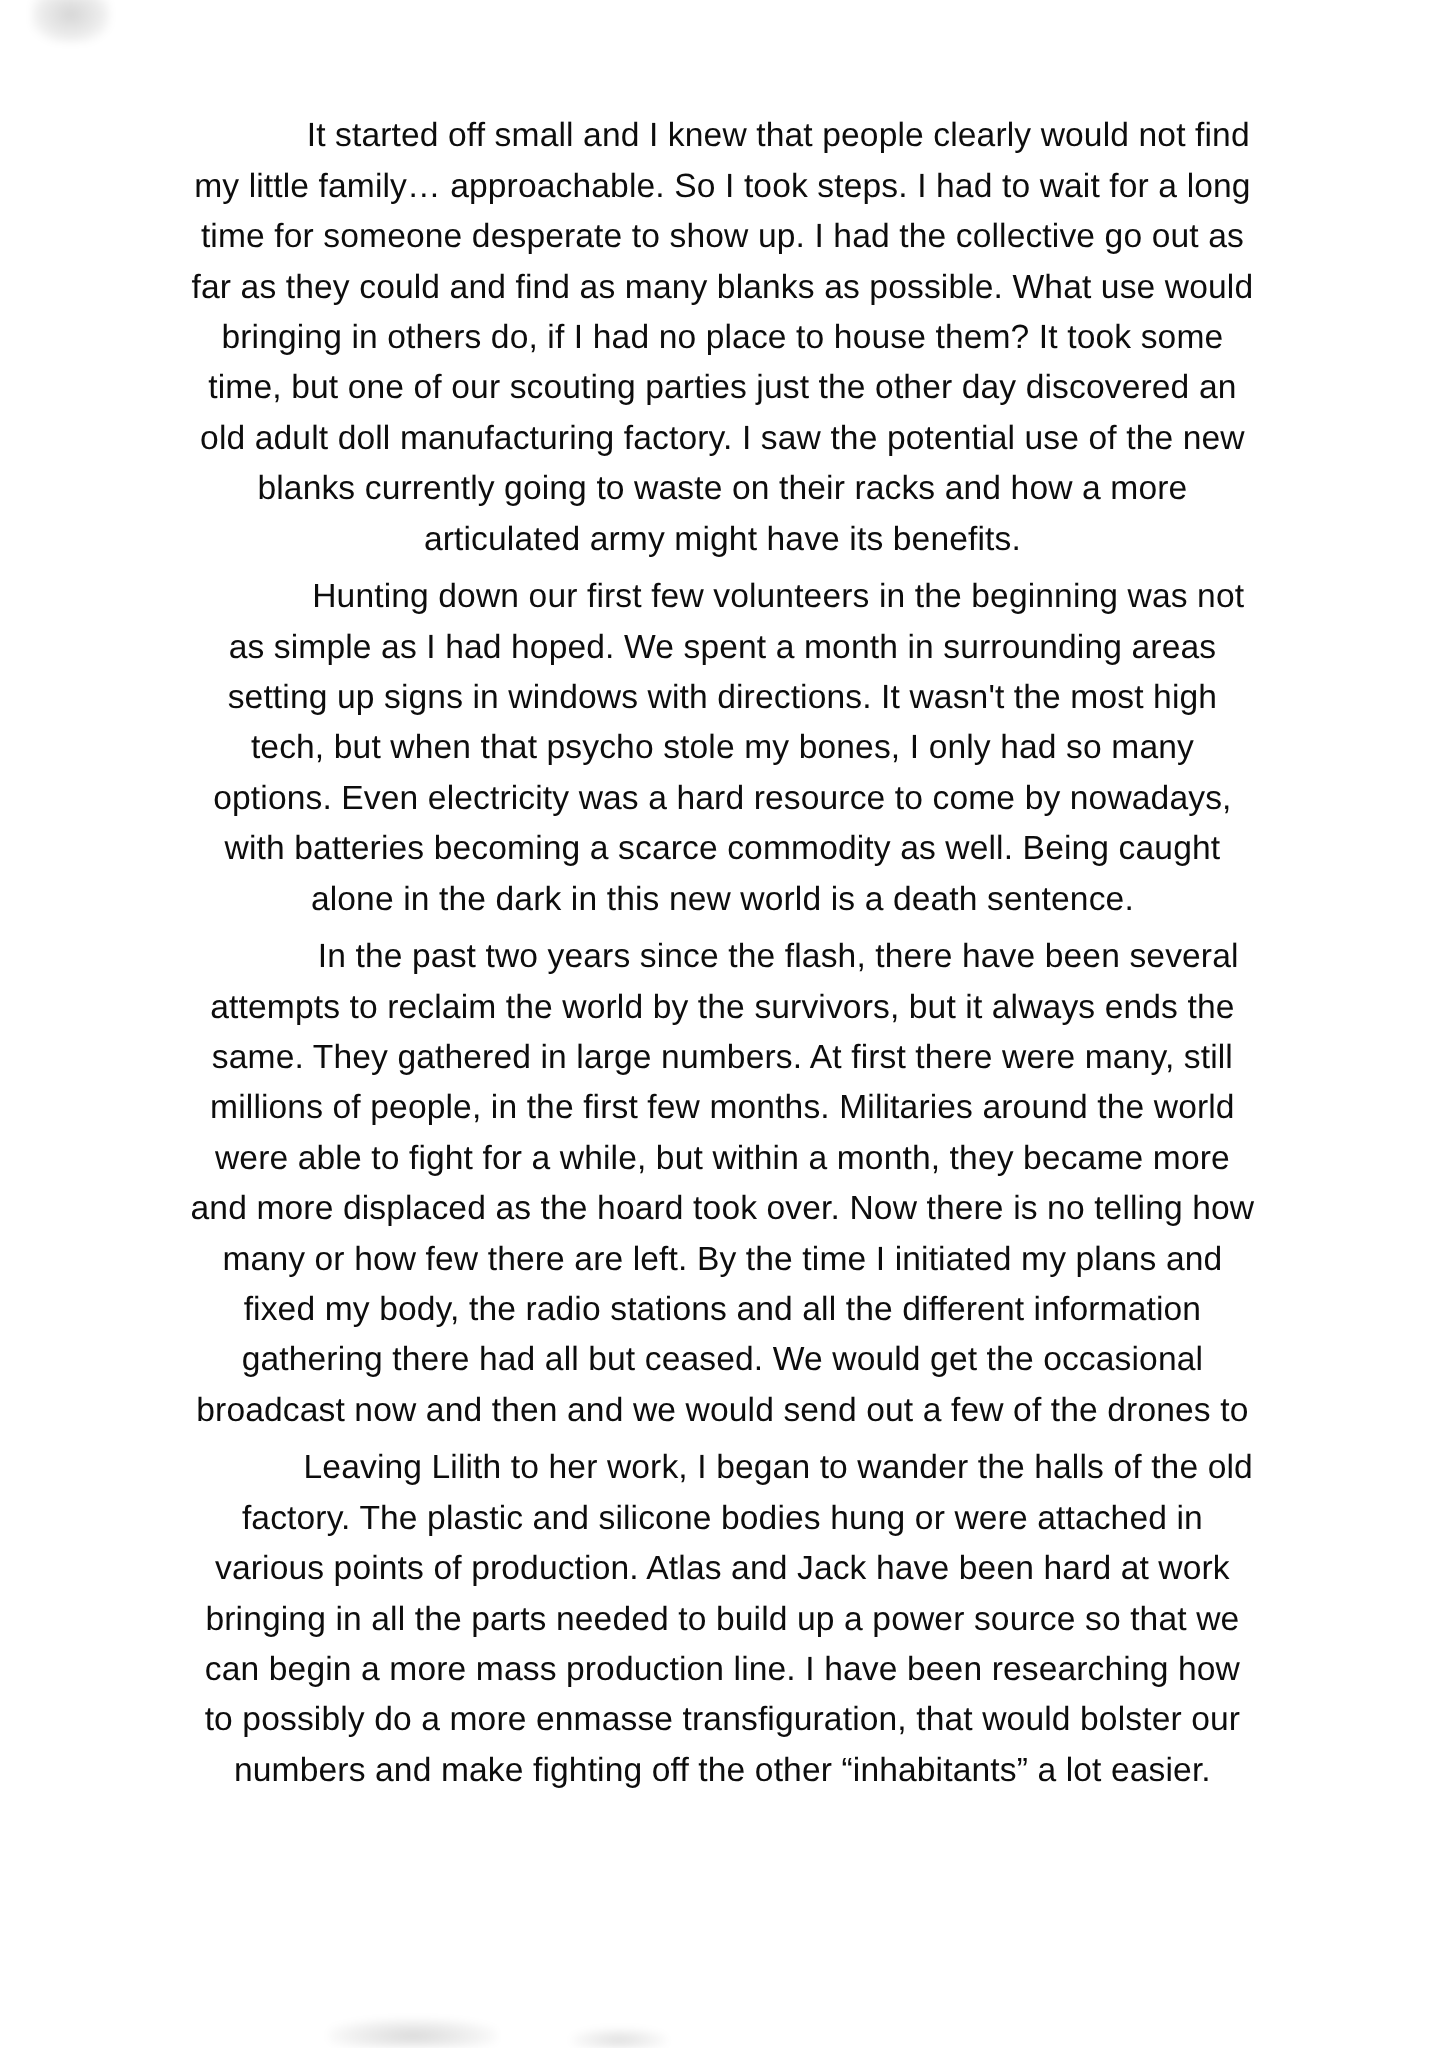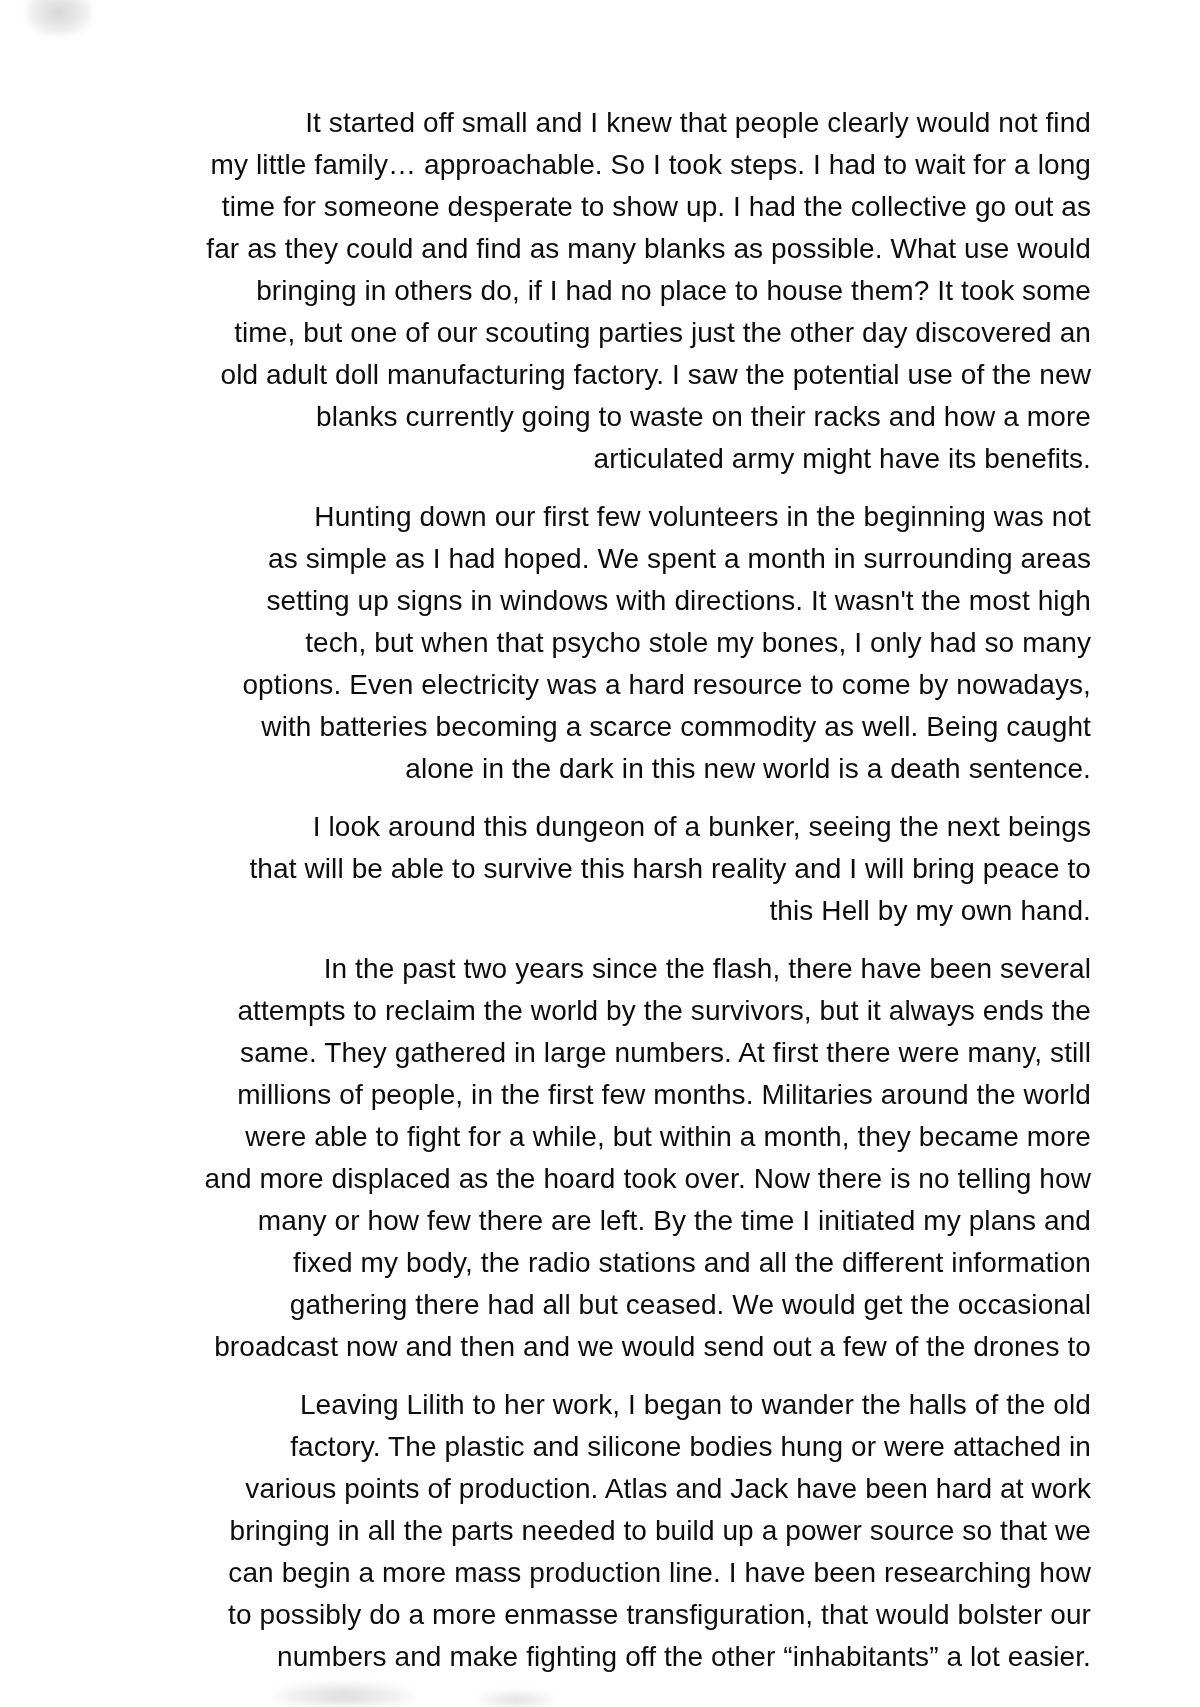--- a/index.html
+++ b/index.html
@@ -23,25 +23,25 @@
     position: absolute;
     top: 86px;
     left: 97px;
     width: 1010px;
     color: #0d0d0d;
     font-size: 28px;
     line-height: 42px;
     letter-spacing: 0.1px;
   }
   p.para {
-    margin: 16px;
+    margin: 6px;
     padding: 0;
     white-space: pre;       
     text-indent: 93px;      
-    text-align: right;
+    text-align: center;
   }
   
   .artifact {
     position: absolute;
     pointer-events: none;
     filter: blur(3px);
   }
   .artifact.a-top-left {
     left: 26px; top: -4px; width: 66px; height: 40px;
     background: radial-gradient(ellipse at 50% 40%, rgba(0,0,0,0.16) 0%, rgba(0,0,0,0.07) 55%, rgba(0,0,0,0) 80%);
@@ -70,23 +70,20 @@
 old adult doll manufacturing factory. I saw the potential use of the new
 blanks currently going to waste on their racks and how a more
 articulated army might have its benefits.</p>
       <p class="para">Hunting down our first few volunteers in the beginning was not
 as simple as I had hoped. We spent a month in surrounding areas
 setting up signs in windows with directions. It wasn't the most high
 tech, but when that psycho stole my bones, I only had so many
 options. Even electricity was a hard resource to come by nowadays,
 with batteries becoming a scarce commodity as well. Being caught
 alone in the dark in this new world is a death sentence.</p>
-      <p class="para">I look around this dungeon of a bunker, seeing the next beings
-that will be able to survive this harsh reality and I will bring peace to
-this Hell by my own hand.</p>
       <p class="para">In the past two years since the flash, there have been several
 attempts to reclaim the world by the survivors, but it always ends the
 same. They gathered in large numbers. At first there were many, still
 millions of people, in the first few months. Militaries around the world
 were able to fight for a while, but within a month, they became more
 and more displaced as the hoard took over. Now there is no telling how
 many or how few there are left. By the time I initiated my plans and
 fixed my body, the radio stations and all the different information
 gathering there had all but ceased. We would get the occasional
 broadcast now and then and we would send out a few of the drones to</p>

